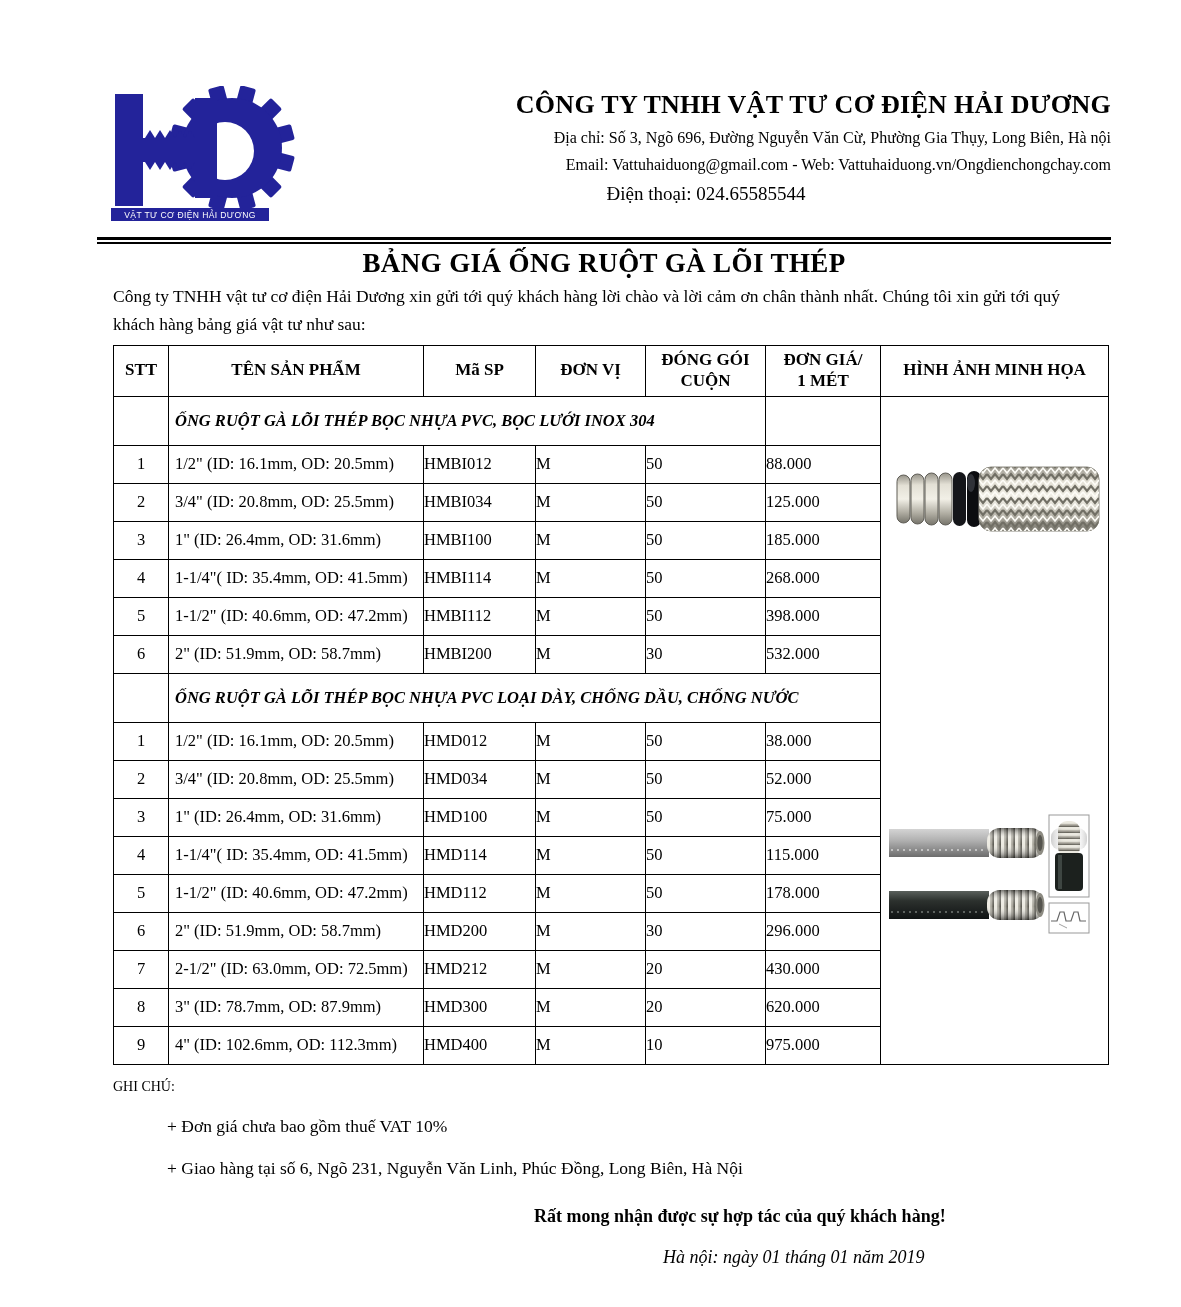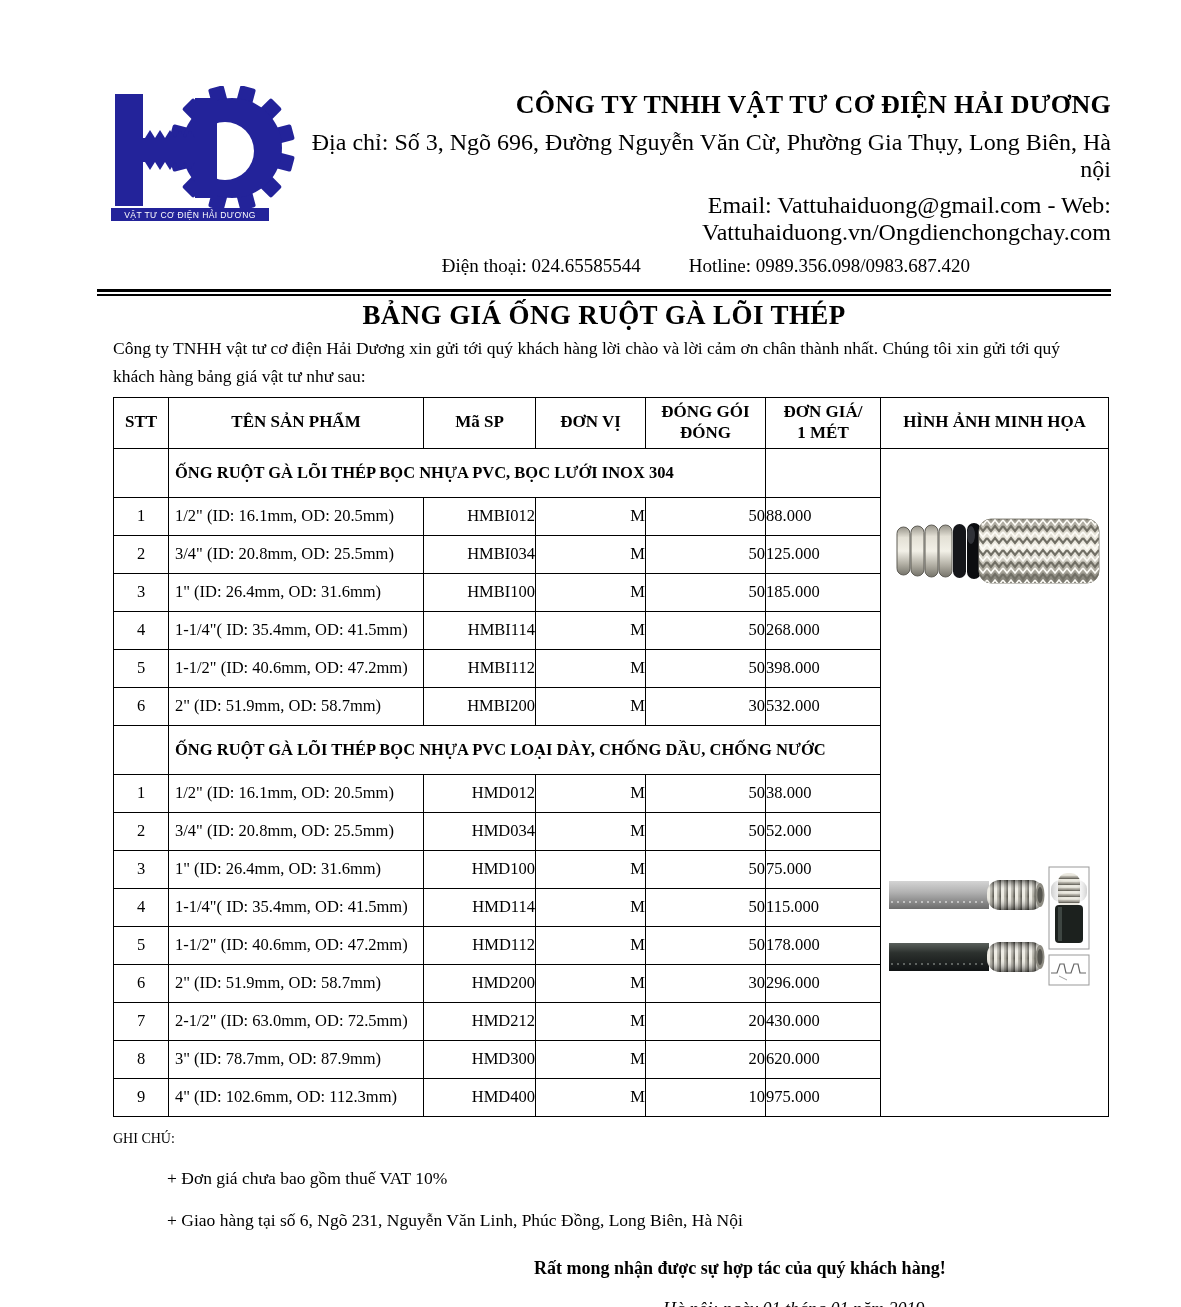--- a/index.html
+++ b/index.html
@@ -8,41 +8,41 @@
     font-family:"Liberation Serif","DejaVu Serif",serif;color:#000;
     margin:0 auto;overflow:hidden;
   }
   .content{position:absolute;left:97px;top:0;width:1014px;}
 
   
   .header-row{display:flex;margin-top:86px;}
   .logo-wrap{flex:0 0 190px;margin-left:14px;}
   .header-info{flex:1;text-align:right;padding-top:2px;}
   .company-name{font-size:26px;font-weight:bold;letter-spacing:.3px;margin-top:2px;}
-  .contact{font-size:24px;margin-top:9px;}
+  .contact{font-size:16px;margin-top:9px;}
   .phone-row{display:flex;justify-content:center;gap:48px;font-size:19px;margin-top:9px;}
 
   .double-rule{margin-top:12px;}
   .double-rule .l1{height:2.5px;background:#000;}
   .double-rule .l2{height:1.5px;background:#000;margin-top:2.5px;}
 
   .doc-title{text-align:center;font-size:27px;font-weight:bold;margin-top:4px;letter-spacing:.4px;}
   .intro{font-size:17.5px;line-height:1.6;margin:3px 0 7px 16px;width:968px;}
 
   
   table.price{border-collapse:collapse;margin-left:16px;width:995px;table-layout:fixed;}
   table.price th,table.price td{border:1.8px solid #000;overflow:hidden;}
   table.price th{font-size:17px;height:50px;line-height:1.22;text-align:center;font-weight:bold;padding:0 2px;}
   table.price td{font-size:16.5px;height:37px;padding:0;}
   .c-stt{text-align:center;}
   .c-name{padding-left:6px !important;}
-  .c-code,.c-unit,.c-pack{text-align:right;}
+  .c-code,.c-unit,.c-pack{text-align:left;}
   .c-price{text-align:left;padding-right:10px !important;}
   tr.section-row td{height:48px;}
-  .section-title{font-weight:bold;padding-left:6px !important;font-size:16.5px;}
+  .section-title{font-weight:bold;padding-left:6px !important;font-size:16.5px;font-style:italic;}
   .img-cell{position:relative;padding:0 !important;vertical-align:top;}
   .photo1{position:absolute;top:50px;left:10px;}
   .photo2{position:absolute;top:412px;left:8px;}
 
   
   .notes-label{font-size:14px;margin:14px 0 0 16px;}
   .note-item{font-size:17.5px;margin:21px 0 0 70px;}
   .closing{font-weight:bold;font-size:18px;margin:27px 0 0 437px;}
   .date-line{font-style:italic;font-size:18px;margin:20px 0 0 566px;}
 </style>
@@ -91,21 +91,20 @@
           <rect x="0" y="122" width="158" height="13" fill="#23239a"></rect>
           <text x="79" y="132" font-size="8.5" fill="#ffffff" text-anchor="middle" font-family="Liberation Sans, sans-serif" letter-spacing="0.4">VẬT TƯ CƠ ĐIỆN HẢI DƯƠNG</text>
         </svg>
       </div>
       <div class="header-info">
         <div class="company-name">CÔNG TY TNHH VẬT TƯ CƠ ĐIỆN HẢI DƯƠNG</div>
         <div class="contact">Địa chỉ: Số 3, Ngõ 696, Đường Nguyễn Văn Cừ, Phường Gia Thụy, Long Biên, Hà nội</div>
         <div class="contact">Email: Vattuhaiduong@gmail.com - Web: Vattuhaiduong.vn/Ongdienchongchay.com</div>
         <div class="phone-row">
           <span>Điện thoại: 024.65585544</span>
-          <span>Hotline: 0989.356.098/0983.687.420</span>
         </div>
       </div>
     </div>
 
     <div class="double-rule">
       <div class="l1"></div>
         <div class="l2"></div>
     </div>
 
     <div class="doc-title">BẢNG GIÁ ỐNG RUỘT GÀ LÕI THÉP</div>
@@ -122,21 +121,21 @@
           <col style="width:228px">
       </colgroup>
       <thead>
         <tr>
           <th>STT</th>
           <th>TÊN SẢN PHẨM</th>
           <th>Mã SP</th>
           <th>ĐƠN VỊ</th>
           <th>
             <div>ĐÓNG GÓI</div>
-            <div>ĐÓNG</div>
+            <div>CUỘN</div>
           </th>
           <th>
             <div>ĐƠN GIÁ/</div>
             <div>1 MÉT</div>
           </th>
           <th>HÌNH ẢNH MINH  HỌA</th>
         </tr>
       </thead>
       <tbody>
 

